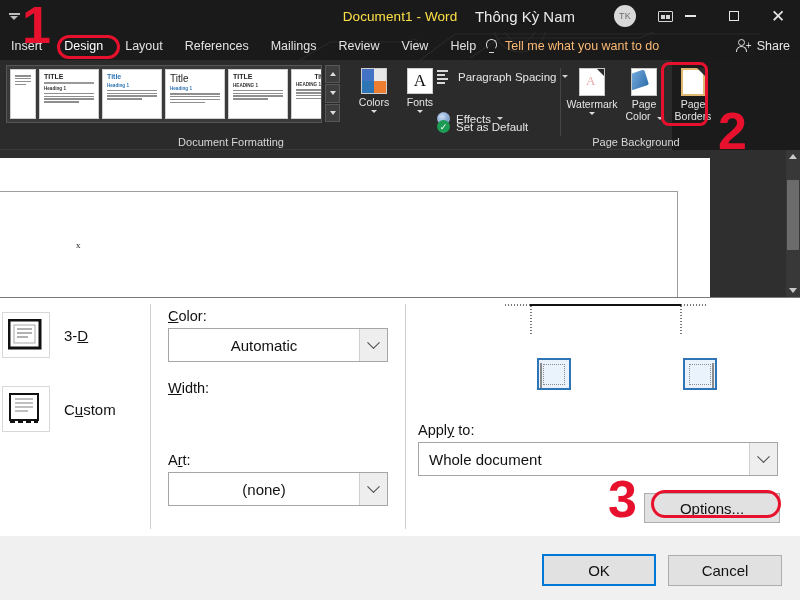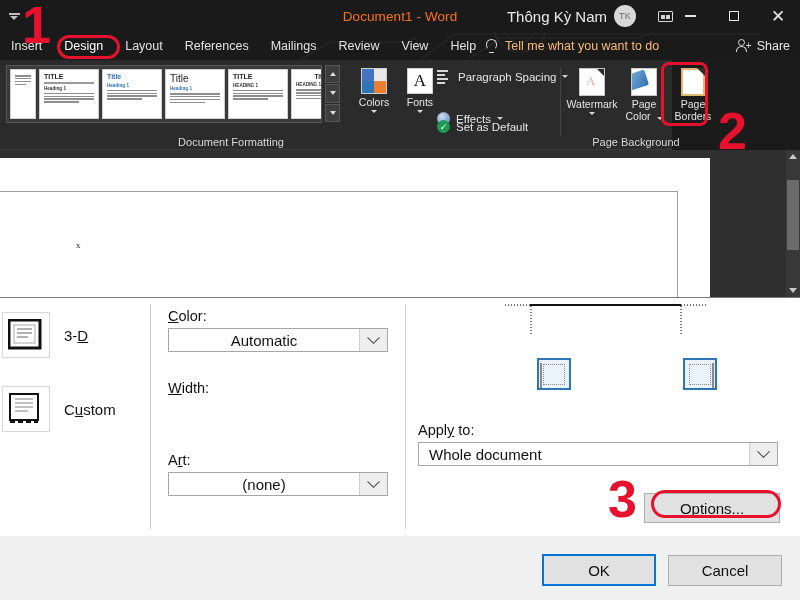--- a/index.html
+++ b/index.html
@@ -20,31 +20,31 @@
     position: absolute; left: 6px; top: 9px; width: 16px; height: 14px;
     display: flex; align-items: center; justify-content: center;
     color: #cfcfcf; font-size: 10px; line-height: 1;
   }
   .qat-toggle .bar { width: 11px; height: 2px; background: #bdbdbd; margin-bottom: 1px; }
   .qat-toggle .carat { width: 0; height: 0; border-left: 4px solid transparent;
     border-right: 4px solid transparent; border-top: 4px solid #bdbdbd; }
   .doc-title {
     position: absolute; left: 0; top: 0; width: 800px; height: 32px;
     display: flex; align-items: center; justify-content: center;
-    font-size: 13.5px; color: #f97316; letter-spacing: .1px;
+    font-size: 13.5px; color: #fde047; letter-spacing: .1px;
   }
   .acct {
     position: absolute; right: 164px; top: 0; height: 32px;
     display: flex; align-items: center; gap: 7px;
   }
   .acct-name { font-size: 15px; color: #eaeaea; white-space: nowrap; }
   .avatar {
     width: 22px; height: 22px; border-radius: 50%;
     background: #d9d9d9; color: #6d6d6d; font-size: 9px;
-    display: flex; align-items: center; justify-content: center; letter-spacing: .3px;
+    display: flex; align-items: center; justify-content: center; letter-spacing: .3px; margin-left: 32px;
   }
   .ribbon-display {
     position: absolute; right: 123px; top: 8px; width: 24px; height: 16px;
     display: flex; align-items: center; justify-content: center;
   }
   .ribbon-display .glyph {
     width: 15px; height: 11px; border: 1.4px solid #d6d6d6; border-radius: 1px;
     position: relative;
   }
   .ribbon-display .glyph::before {
@@ -207,21 +207,21 @@
 
   .setting { position: absolute; display: flex; align-items: center; gap: 14px; }
   .set-ico { width: 48px; height: 46px; background: #fff; border: 1px solid #d8d8d8;
     display: flex; align-items: center; justify-content: center; }
   .set-lbl { font-size: 15px; color: #111; }
   .set-lbl u { text-decoration: underline; }
 
   .fld { position: absolute; }
   .fld-lbl { font-size: 14.5px; color: #111; margin-bottom: 4px; }
   .fld-lbl u { text-decoration: underline; }
-  .combo { height: 24px; background: #fff; border: 1px solid #a6a6a6;
+  .combo { height: 34px; background: #fff; border: 1px solid #a6a6a6;
     display: flex; align-items: center; position: relative; }
   .combo-val { flex: 1; text-align: center; font-size: 15px; color: #111; padding: 0 6px;
     display: flex; align-items: center; justify-content: center; gap: 14px; }
   .combo-val .wline { display: inline-block; width: 92px; height: 1.5px; background: #111; }
   .combo-arrow { width: 28px; height: 100%; background: #eeeeee; border-left: 1px solid #cfcfcf;
     display: flex; align-items: center; justify-content: center; }
   .chev { width: 9px; height: 9px; border-right: 1.8px solid #4a4a4a; border-bottom: 1.8px solid #4a4a4a;
     transform: rotate(45deg) translate(-2px,-2px); }
 
   

